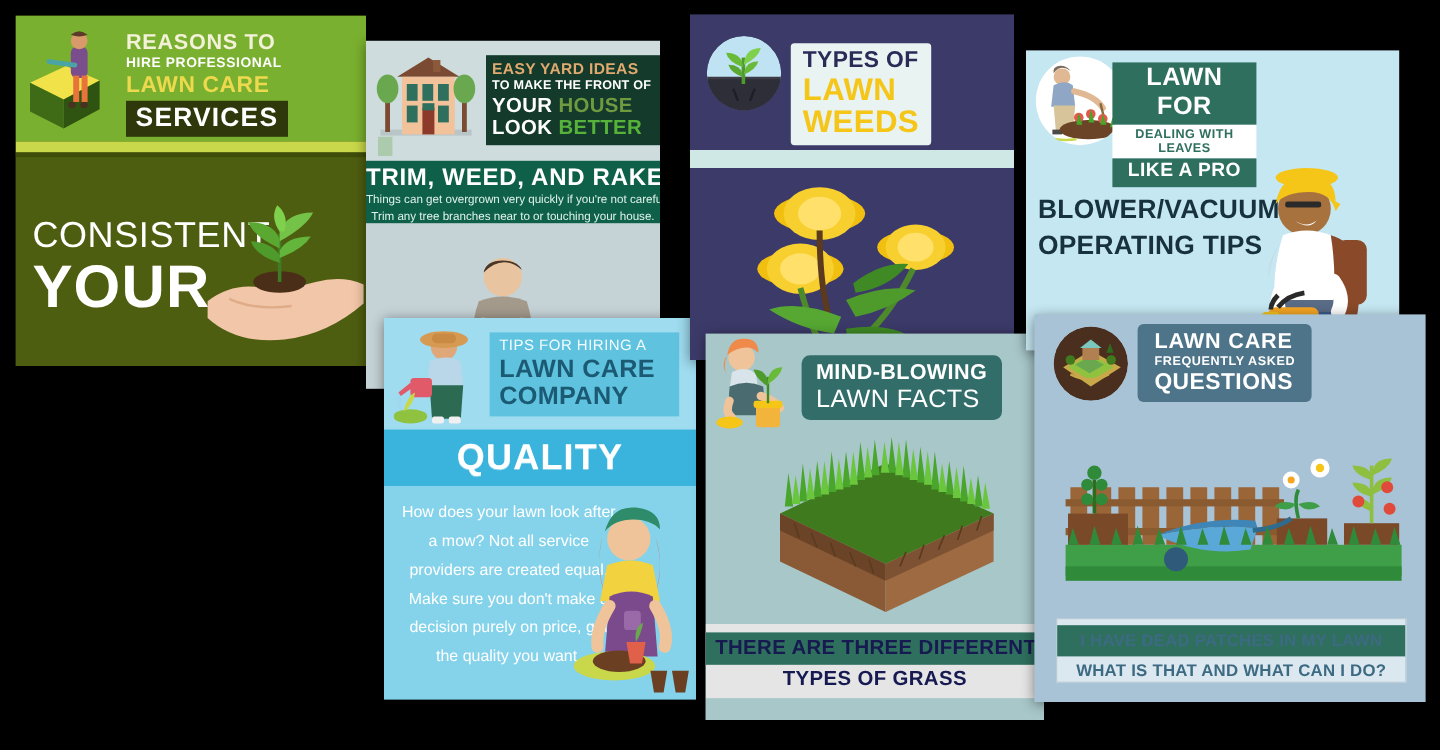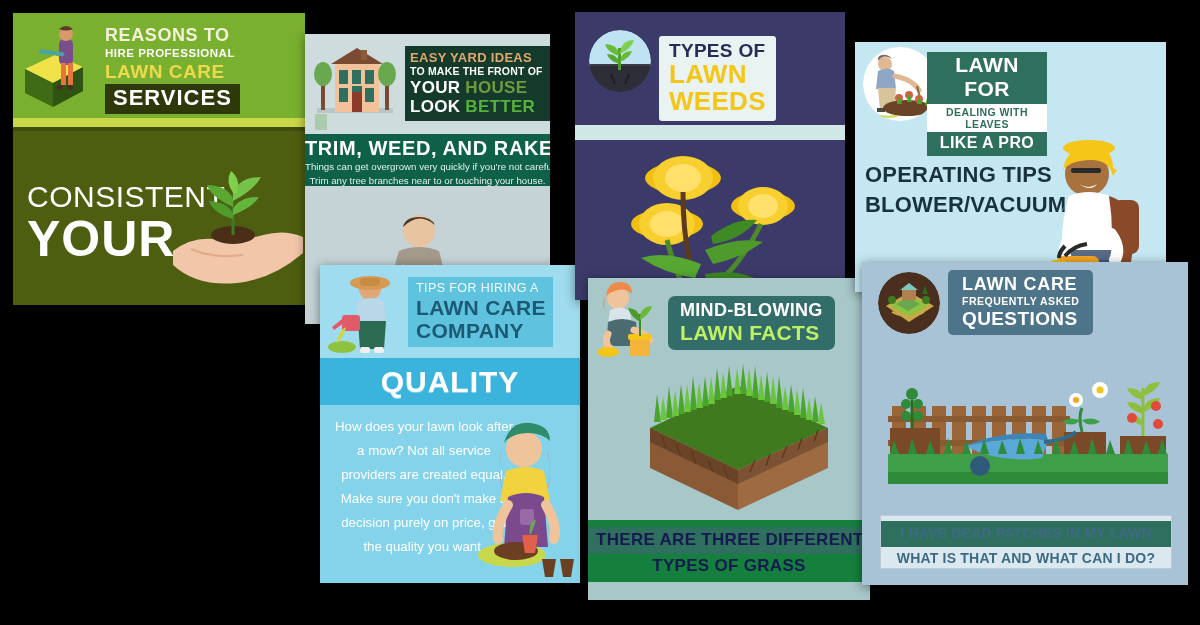--- a/index.html
+++ b/index.html
@@ -39,21 +39,21 @@
   .band-h{color:#fff;font-size:20px;font-weight:bold;letter-spacing:.6px;text-align:center;
           margin-top:3px;white-space:nowrap;}
   .band-p{color:#dff3ec;font-size:9.7px;text-align:center;line-height:12.5px;white-space:nowrap;margin-top:1px;}
   .mowman{position:absolute;left:64px;top:175px;width:130px;height:110px;}
   .hedge{position:absolute;left:120px;bottom:6px;width:125px;height:26px;}
 
   
   #card-hiring{left:320px;top:265px;width:260px;height:318px;background:#85d3ea;}
   #card-hiring .top{position:absolute;left:0;top:0;width:100%;height:93px;background:#9fdcef;}
   .waterman{position:absolute;left:8px;top:6px;width:80px;height:84px;}
-  .h-block{position:absolute;left:88px;top:12px;background:#5fc3e0;padding:3px 7px 5px 8px;}
+  .h-block{position:absolute;left:88px;top:12px;background:#5fc3e0;padding:3px 20px 5px 8px;}
   .h1{font-size:12.5px;letter-spacing:.4px;color:#f2fbfe;line-height:16px;}
   .h2{font-size:21px;font-weight:bold;letter-spacing:.3px;color:#1c5a73;line-height:23px;}
   .qband{position:absolute;left:0;top:93px;width:100%;height:47px;background:#3bb4dd;}
   .qband-t{color:#fff;font-size:30px;font-weight:bold;letter-spacing:1px;text-align:center;
            line-height:47px;text-shadow:0 1px 0 rgba(255,255,255,.4);}
   .qbody{position:absolute;left:14px;top:150px;width:180px;color:#fff;font-size:13.3px;
          line-height:24px;text-align:center;}
   .planter{position:absolute;right:-2px;bottom:4px;width:110px;height:170px;}
 
   
@@ -63,23 +63,23 @@
   .w1{font-size:19px;font-weight:bold;letter-spacing:.3px;color:#2b2b57;line-height:21px;}
   .w2{font-size:26px;font-weight:bold;letter-spacing:.3px;color:#f5c518;line-height:27px;}
   .weed-stripe{position:absolute;left:0;top:113px;width:100%;height:15px;background:#cfe8e6;}
   .dandelion{position:absolute;left:30px;top:132px;width:215px;height:160px;}
 
   
   #card-facts{left:588px;top:278px;width:282px;height:322px;background:#a8c7c9;}
   .pot-girl{position:absolute;left:6px;top:4px;width:72px;height:76px;}
   .f-block{position:absolute;left:80px;top:18px;background:#326d6a;padding:4px 12px 6px 12px;border-radius:7px;}
   .f1{font-size:18px;font-weight:bold;letter-spacing:.3px;color:#ffffff;line-height:21px;}
-  .f2{font-size:21px;font-weight:bold;letter-spacing:.3px;color:#bef264;line-height:23px;}
+  .f2{font-size:21px;font-weight:normal;letter-spacing:.3px;color:#ffffff;line-height:23px;}
   .turf{position:absolute;left:58px;top:82px;width:185px;height:165px;}
-  .f-foot{position:absolute;left:0;bottom:18px;width:100%;height:62px;background:#15803d;}
+  .f-foot{position:absolute;left:0;bottom:18px;width:100%;height:62px;background:#e5e5e5;}
   .f-foot div{color:#161a50;font-size:17px;font-weight:bold;letter-spacing:.3px;text-align:center;
               line-height:23px;white-space:nowrap;}
   .f-foot .l1{margin-top:7px;}
   .f-bot{position:absolute;left:0;bottom:0;width:100%;height:18px;background:#a8c7c9;}
 
   
   #card-leaves{left:855px;top:42px;width:311px;height:250px;background:#c5e7f2;}
   .leafman{position:absolute;left:8px;top:4px;width:74px;height:76px;border-radius:50%;overflow:hidden;}
   .l-block{position:absolute;left:72px;top:10px;width:120px;}
   .l1{background:#2f6f5e;color:#fff;font-size:21px;font-weight:bold;letter-spacing:.4px;
@@ -394,22 +394,22 @@
       <path d="M6 68 q14 4 28 2" stroke="#c9d84a" stroke-width="2" fill="none"></path>
     </svg>
 
     <div class="l-block">
       <span class="l1">LAWN FOR</span>
       <span class="l2">DEALING WITH LEAVES</span>
       <span class="l3">LIKE A PRO</span>
     </div>
 
     <div class="bv">
+      <div>BLOWER/VACUUM</div>
       <div>OPERATING TIPS</div>
-      <div>BLOWER/VACUUM</div>
     </div>
 
     <svg class="blowerman" viewBox="0 0 125 150">
       <circle cx="52" cy="34" r="22" fill="#a8723f"></circle>
       <path d="M28 30 q4 -24 26 -24 q24 0 24 22 l4 2 l-4 6 q-4 -16 -22 -16 q-20 0 -28 10z" fill="#f5c518"></path>
       <ellipse cx="54" cy="8" rx="26" ry="8" fill="#f5c518"></ellipse>
       <rect x="36" y="28" width="30" height="5" rx="2" fill="#2a2a2a"></rect>
       <path d="M44 44 q10 6 18 0 q-6 8 -18 0z" fill="#fff"></path>
       <path d="M34 56 q20 -8 40 0 q10 36 6 64 l-52 0 q-4 -30 6 -64z" fill="#fff"></path>
       <path d="M32 62 q-10 14 -10 30 q2 -18 10 -30z" fill="#c8d2dd"></path>

